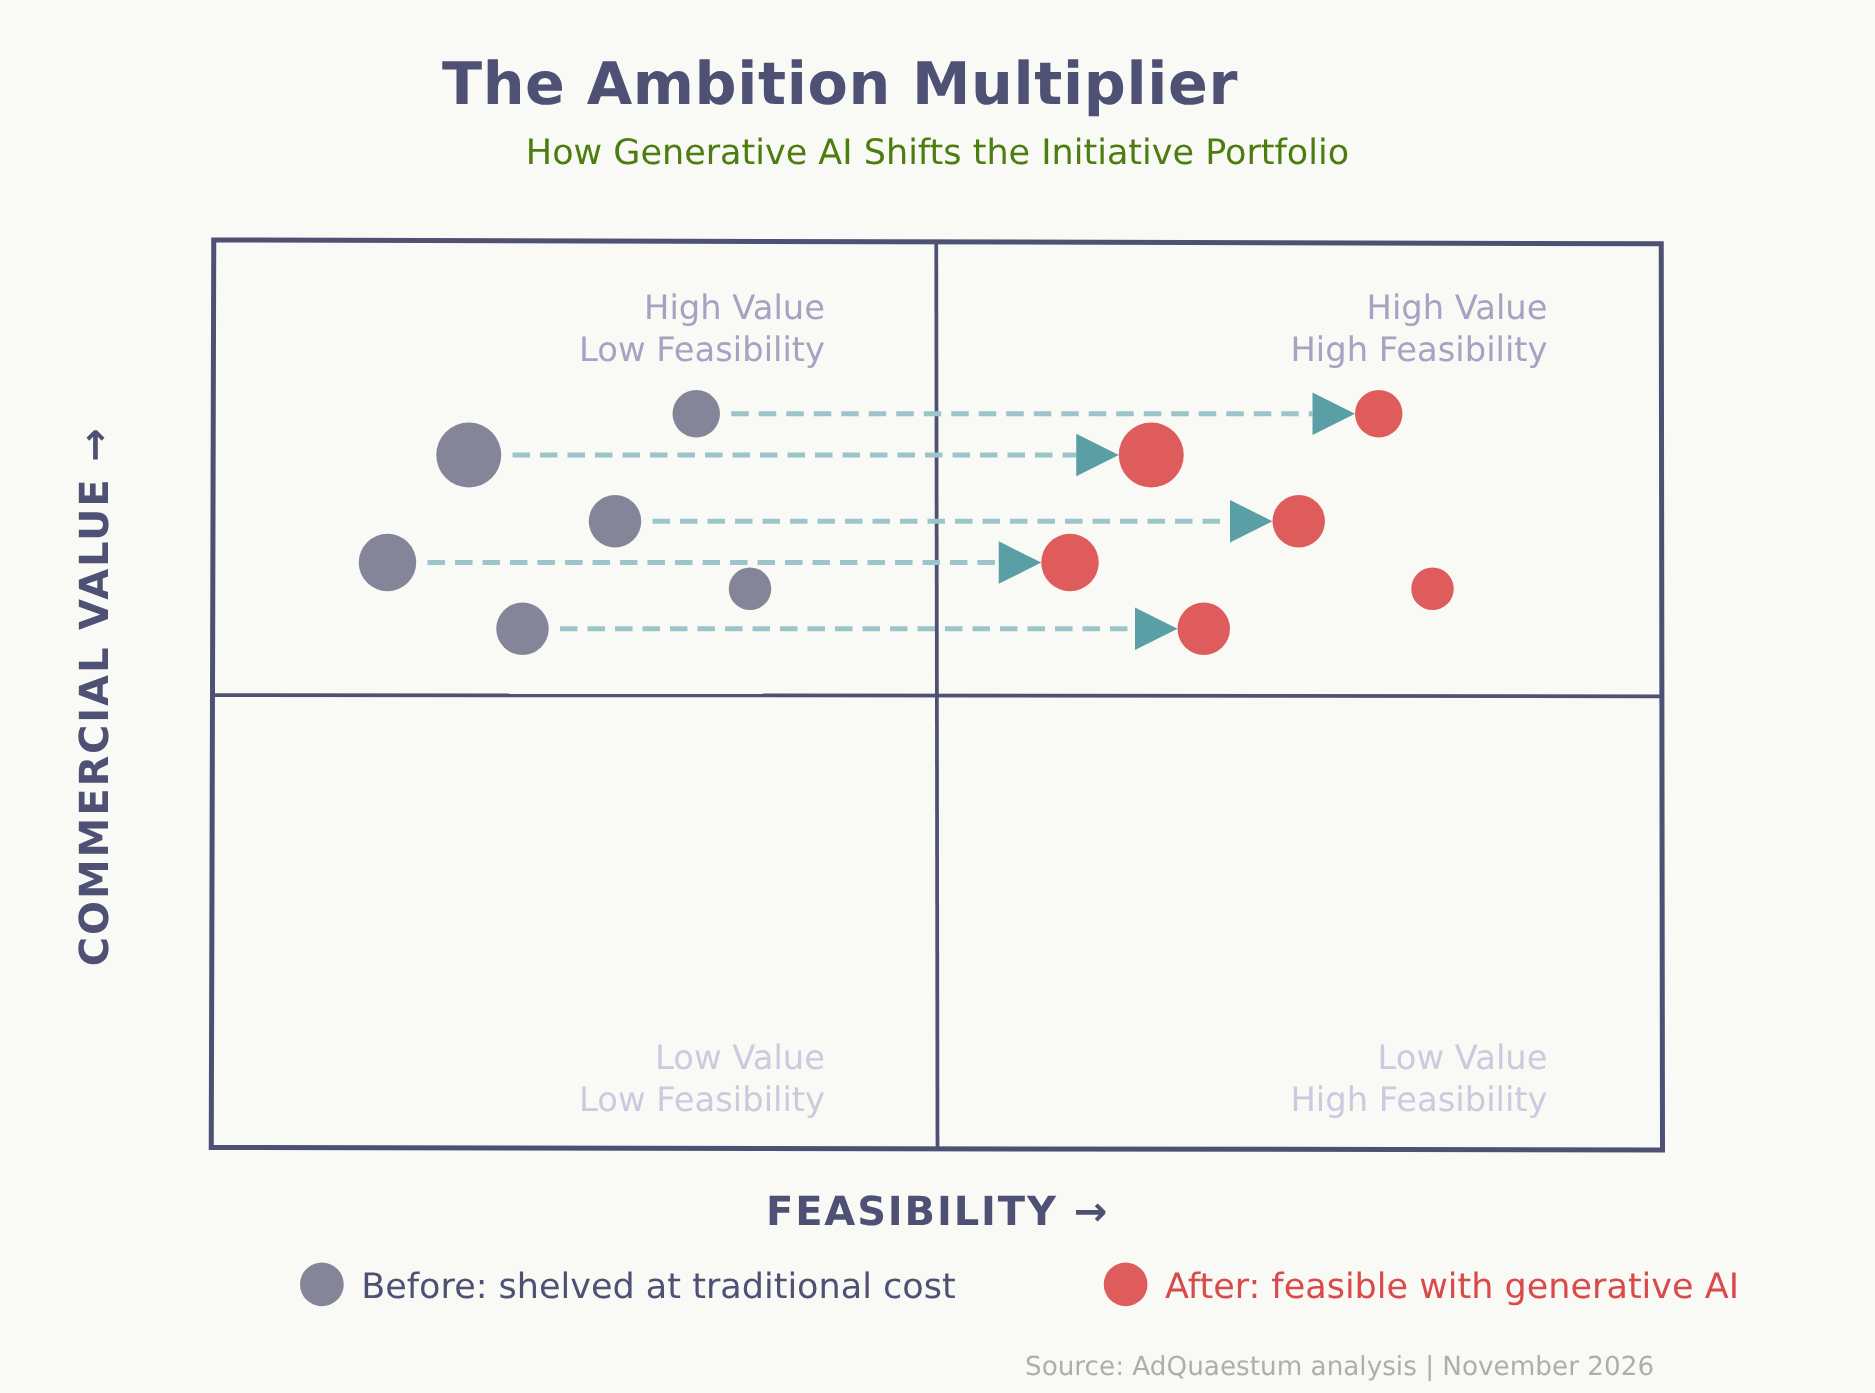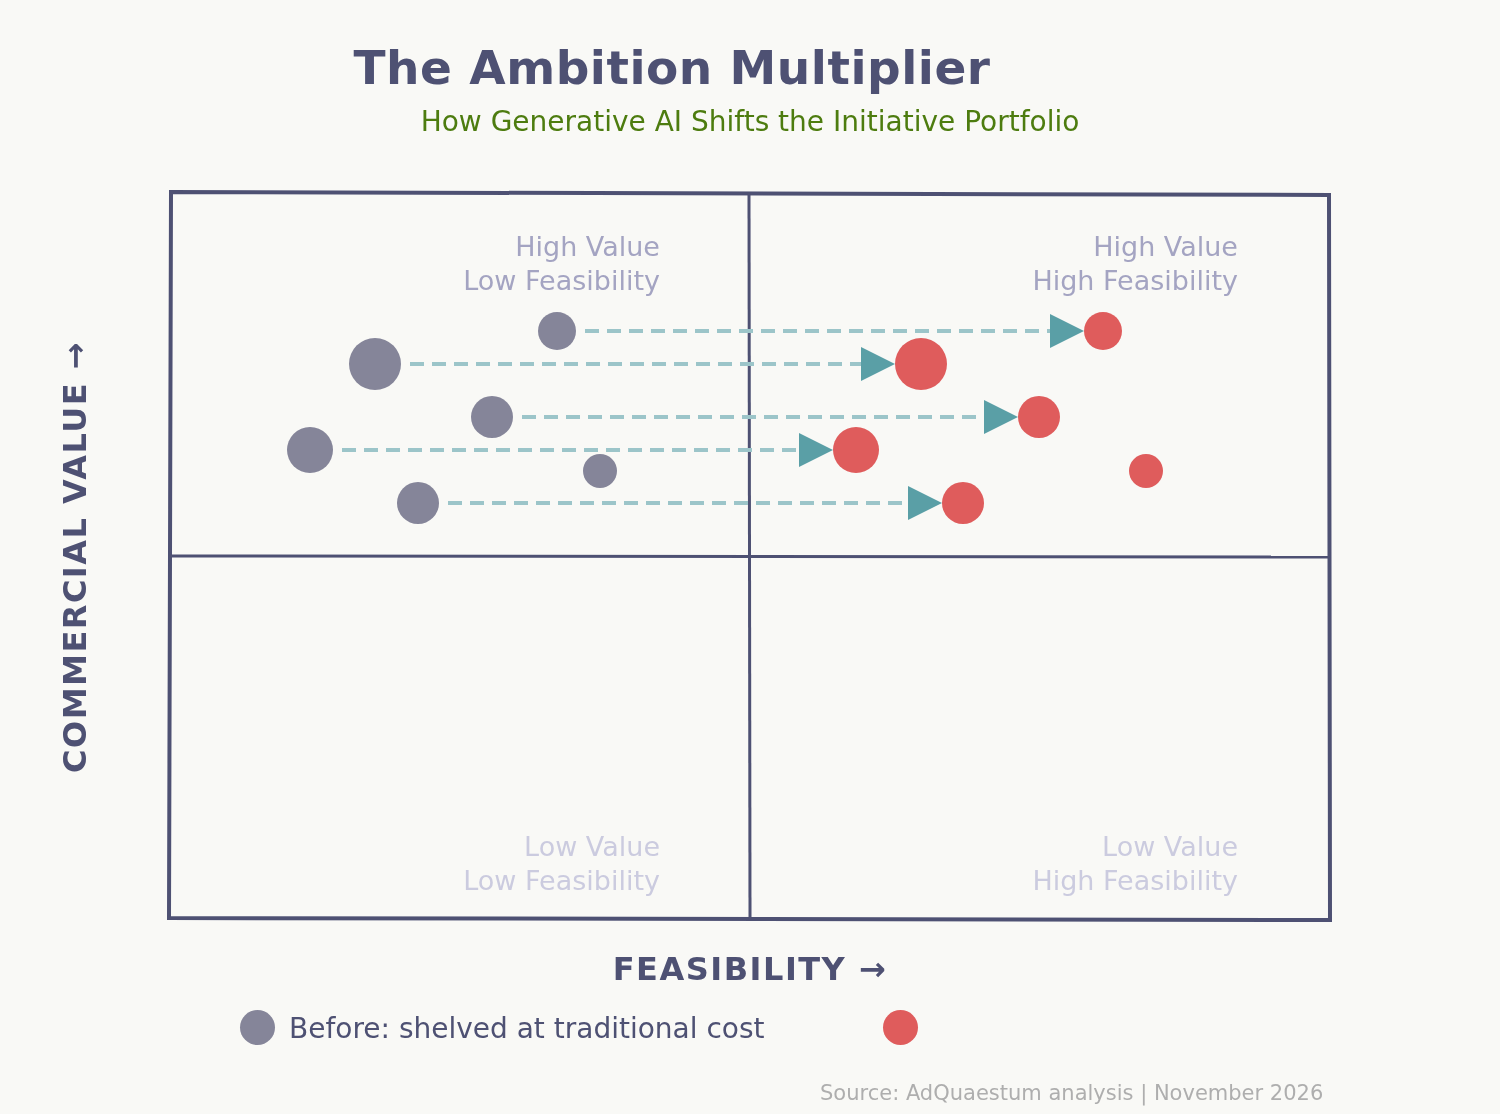--- a/index.html
+++ b/index.html
@@ -109,15 +109,16 @@
 
 <div class="ylabel">COMMERCIAL VALUE →</div>
 <div class="xlabel">FEASIBILITY →</div>
 
 <div class="legend-item" style="left:240px; color:#4e5173;">
   <span class="legend-dot" style="background:#858599;"></span>
   <span>Before: shelved at traditional cost</span>
 </div>
 <div class="legend-item" style="left:883px; color:#d94a4a;">
   <span class="legend-dot" style="background:#df5c5c;"></span>
+  <span>After: feasible with generative AI</span>
 </div>
 
 <div class="source">Source: AdQuaestum analysis | November 2026</div>
 
 </body></html>

